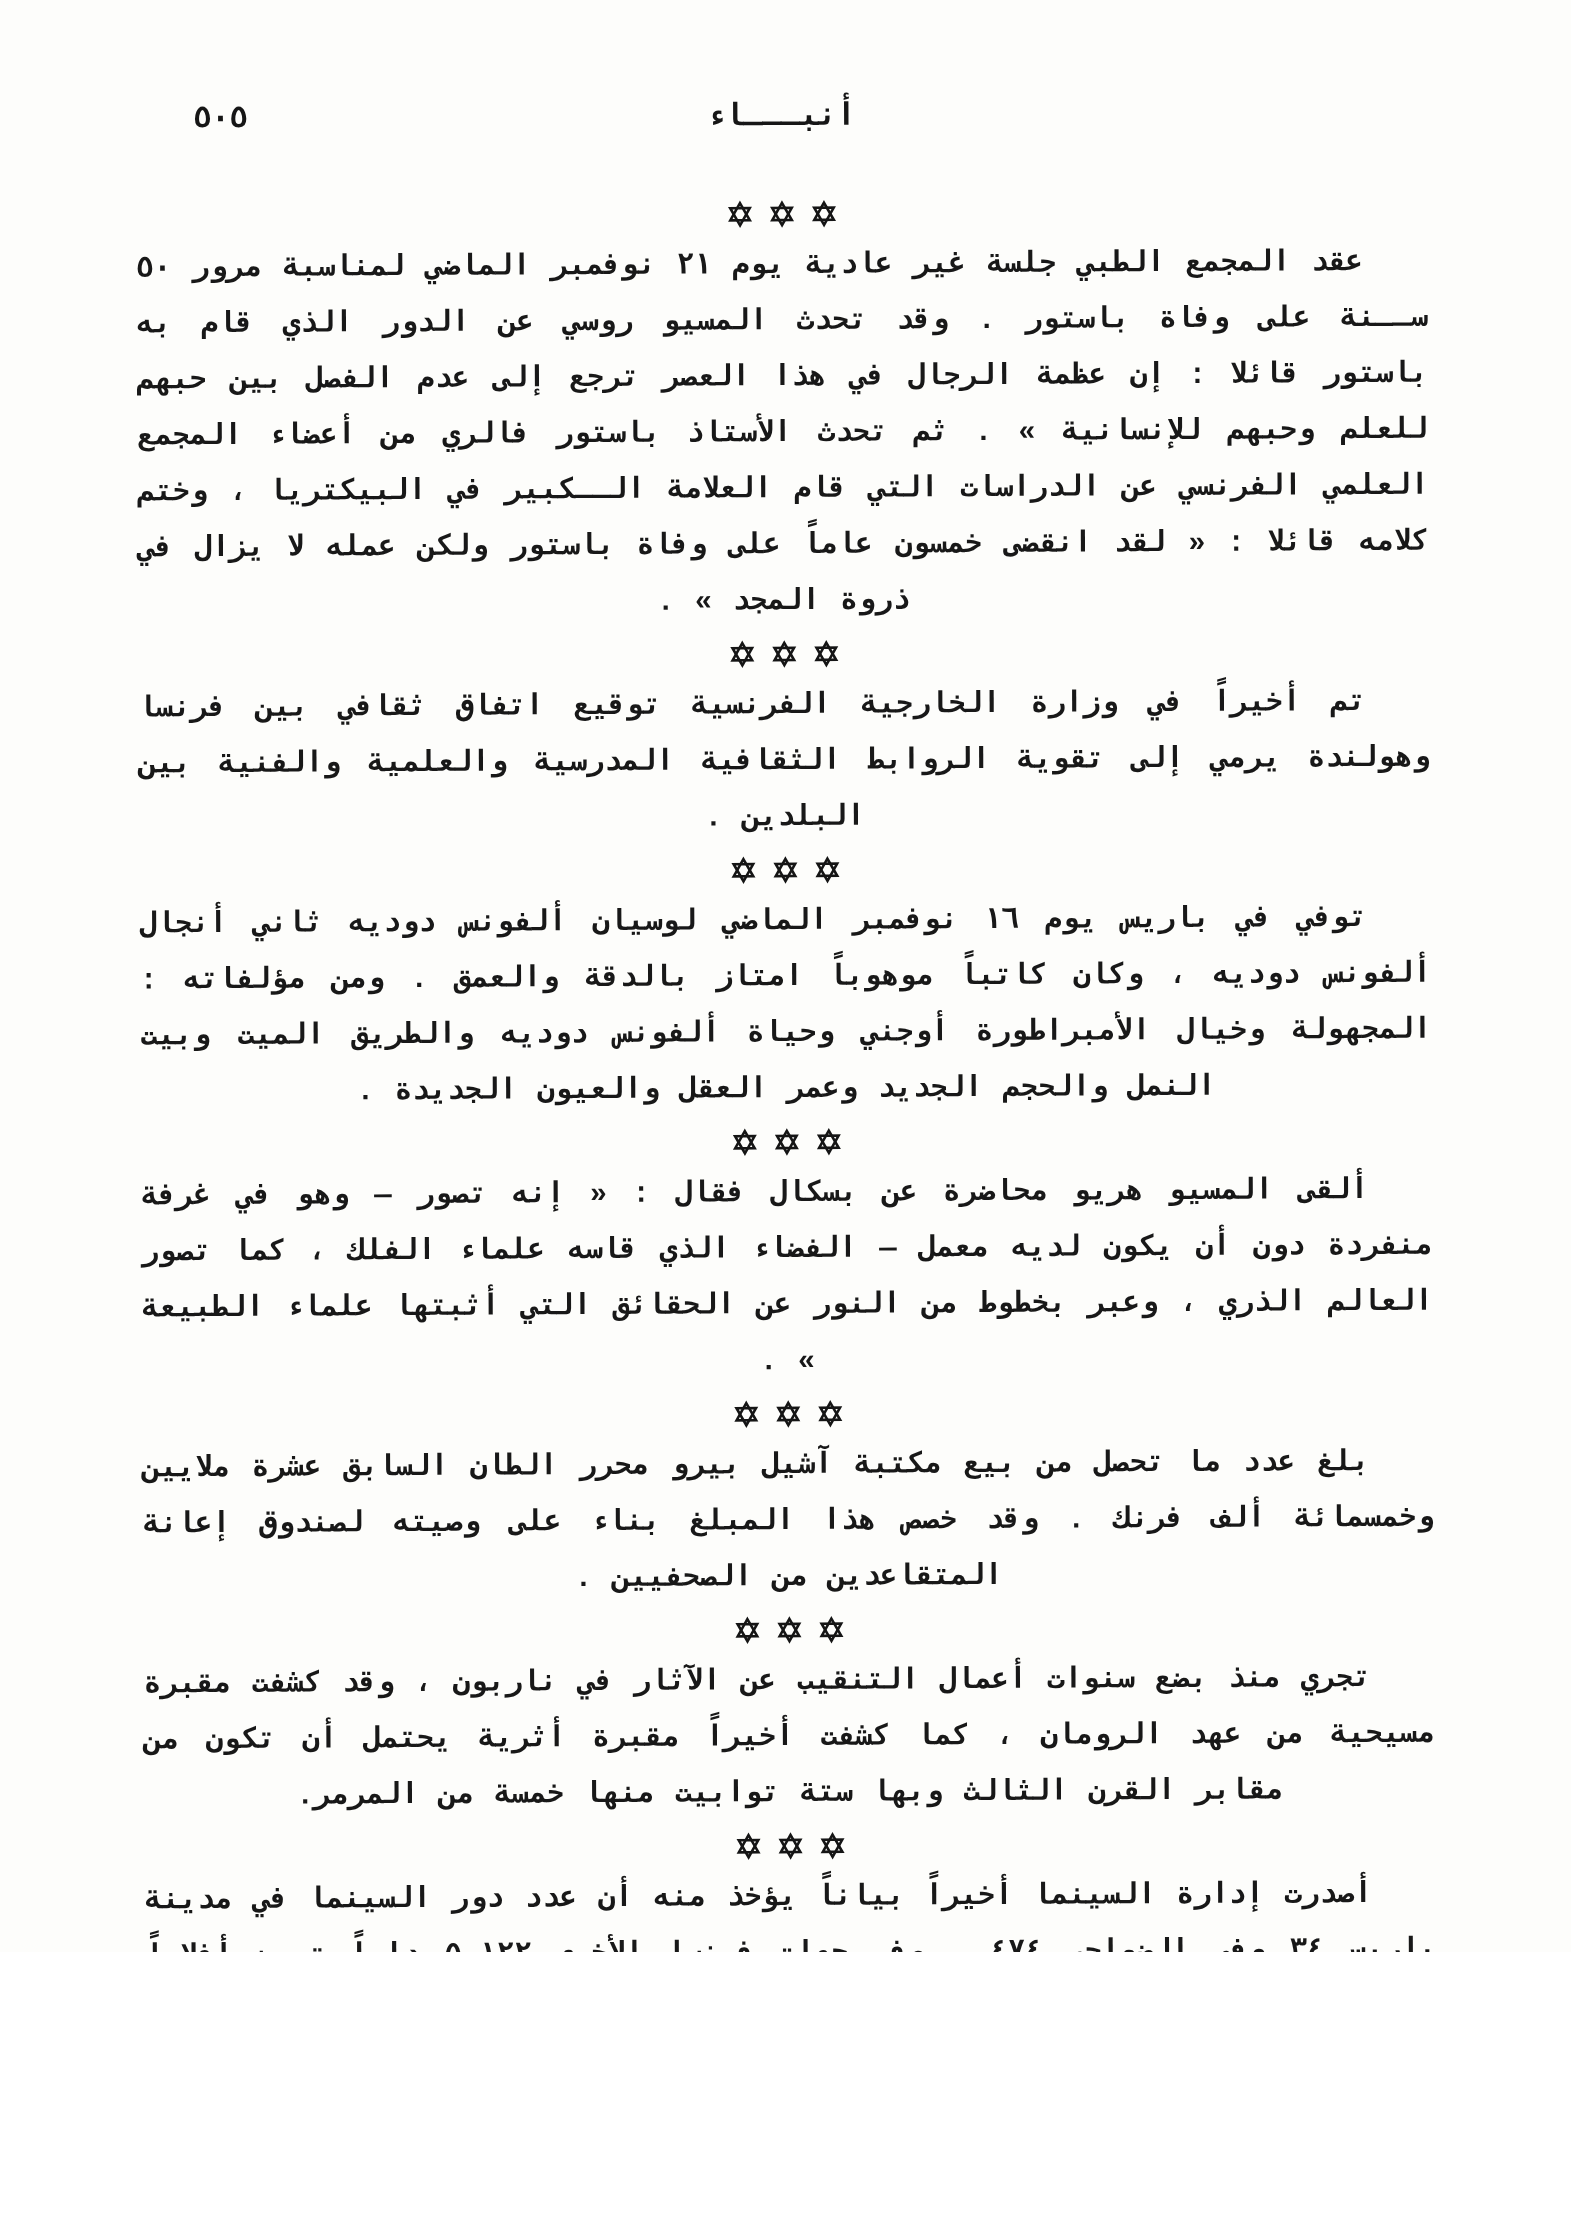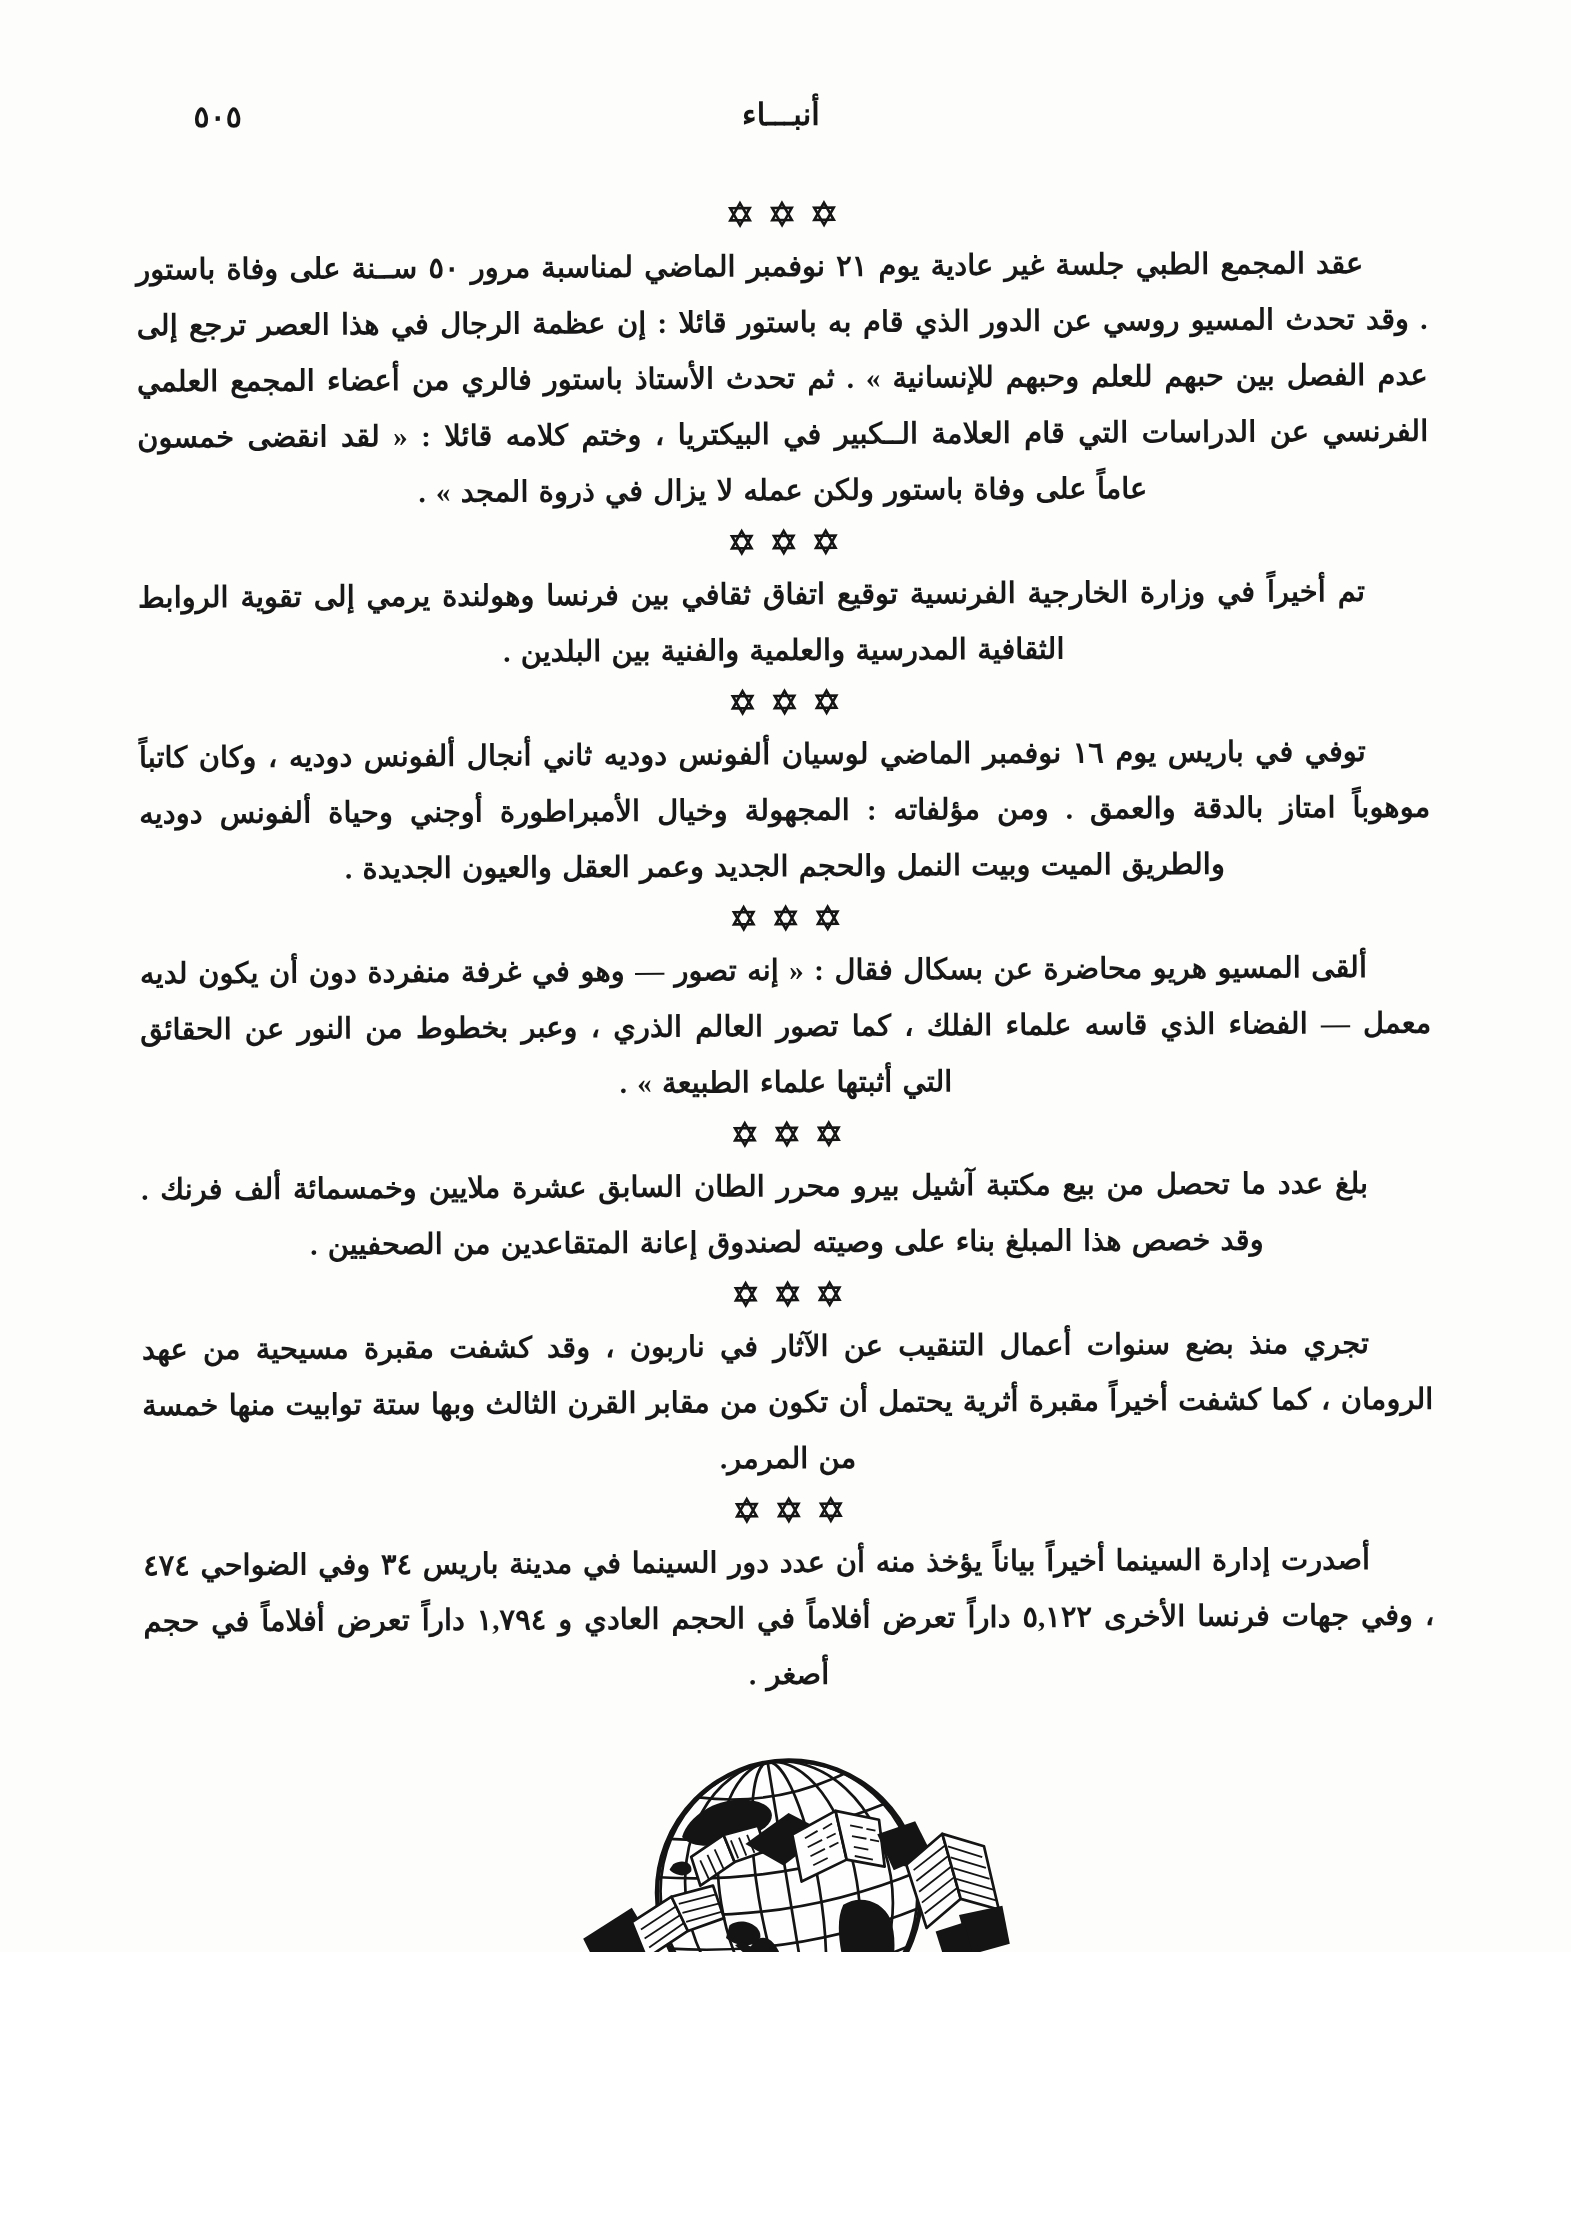--- a/index.html
+++ b/index.html
@@ -1,21 +1,21 @@
 <!DOCTYPE html>
 <html lang="ar" dir="rtl"><head>
 <meta charset="utf-8">
 <style>
   html,body{margin:0;padding:0;background:#ffffff;}
   .page{
     position:relative;
     width:1571px;height:1952px;
     background:#fdfdfb;
     overflow:hidden;
-    font-family:Liberation Serif, serif;
+    font-family:Liberation Mono, monospace;
     color:#161616;
   }
   .content{
     position:absolute;inset:0;
     padding:0 140px;
     direction:rtl;
     transform:rotate(-0.3deg);
   }
   .page-header{
     position:relative;

